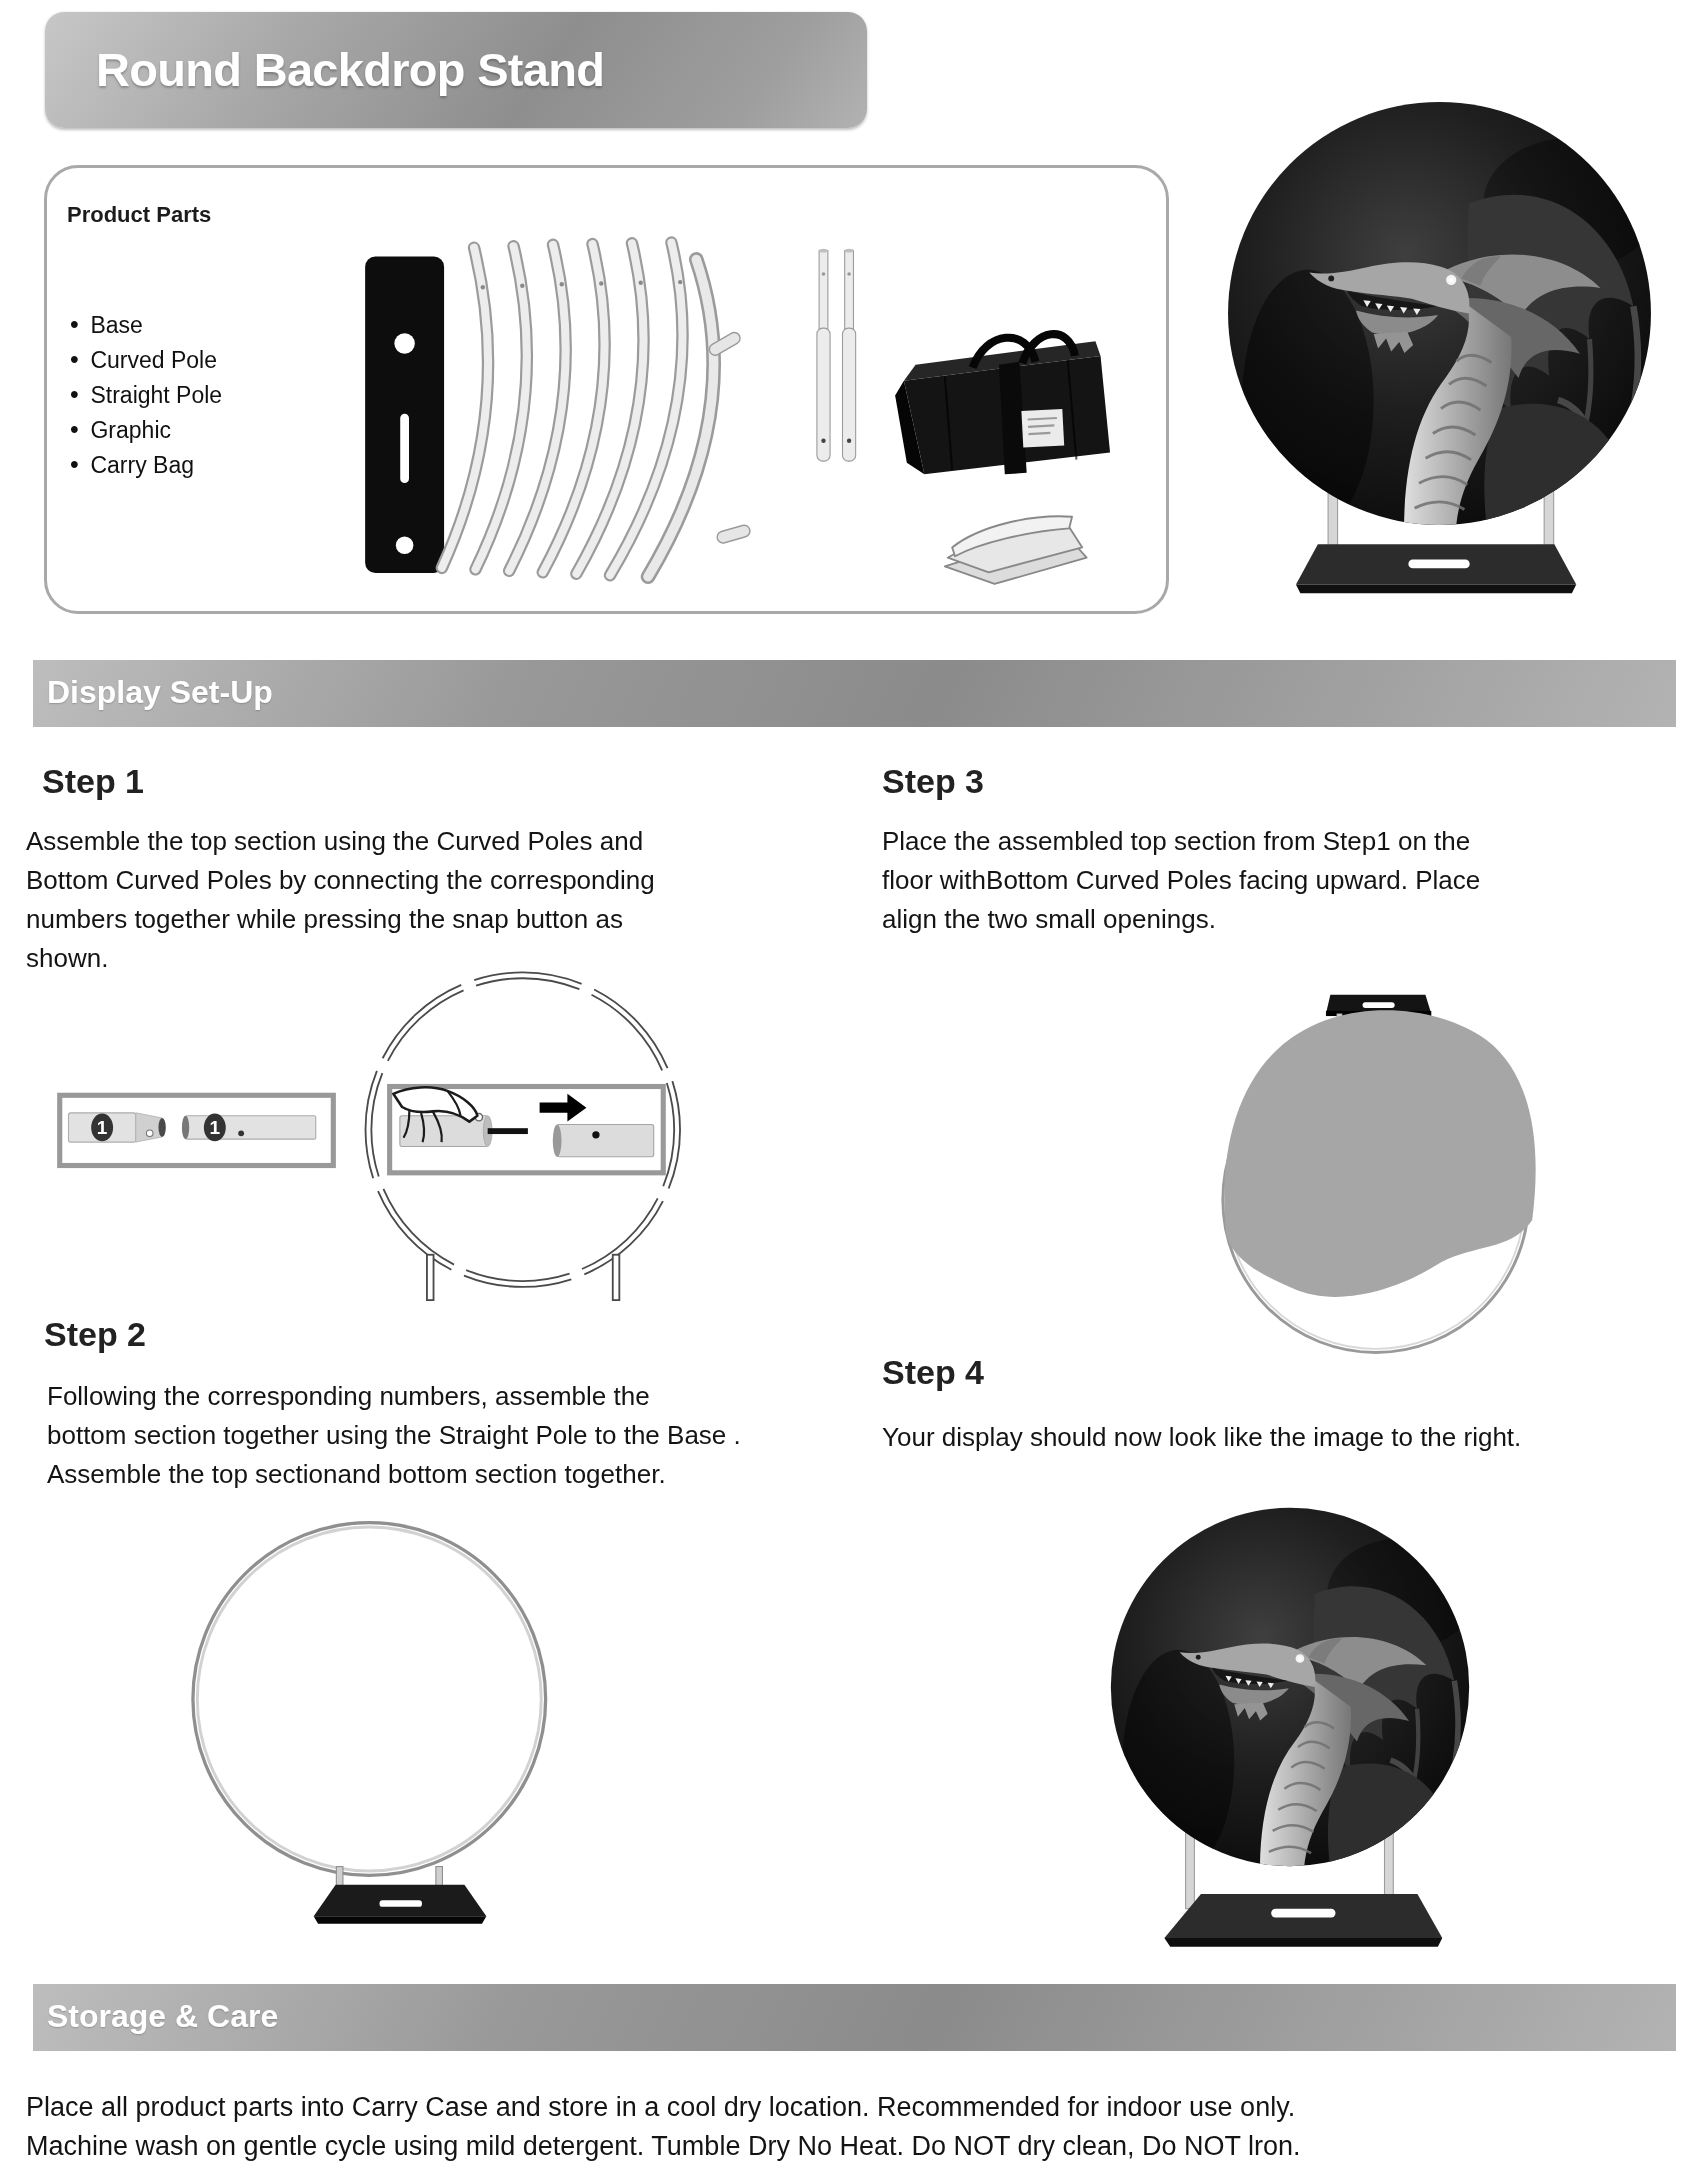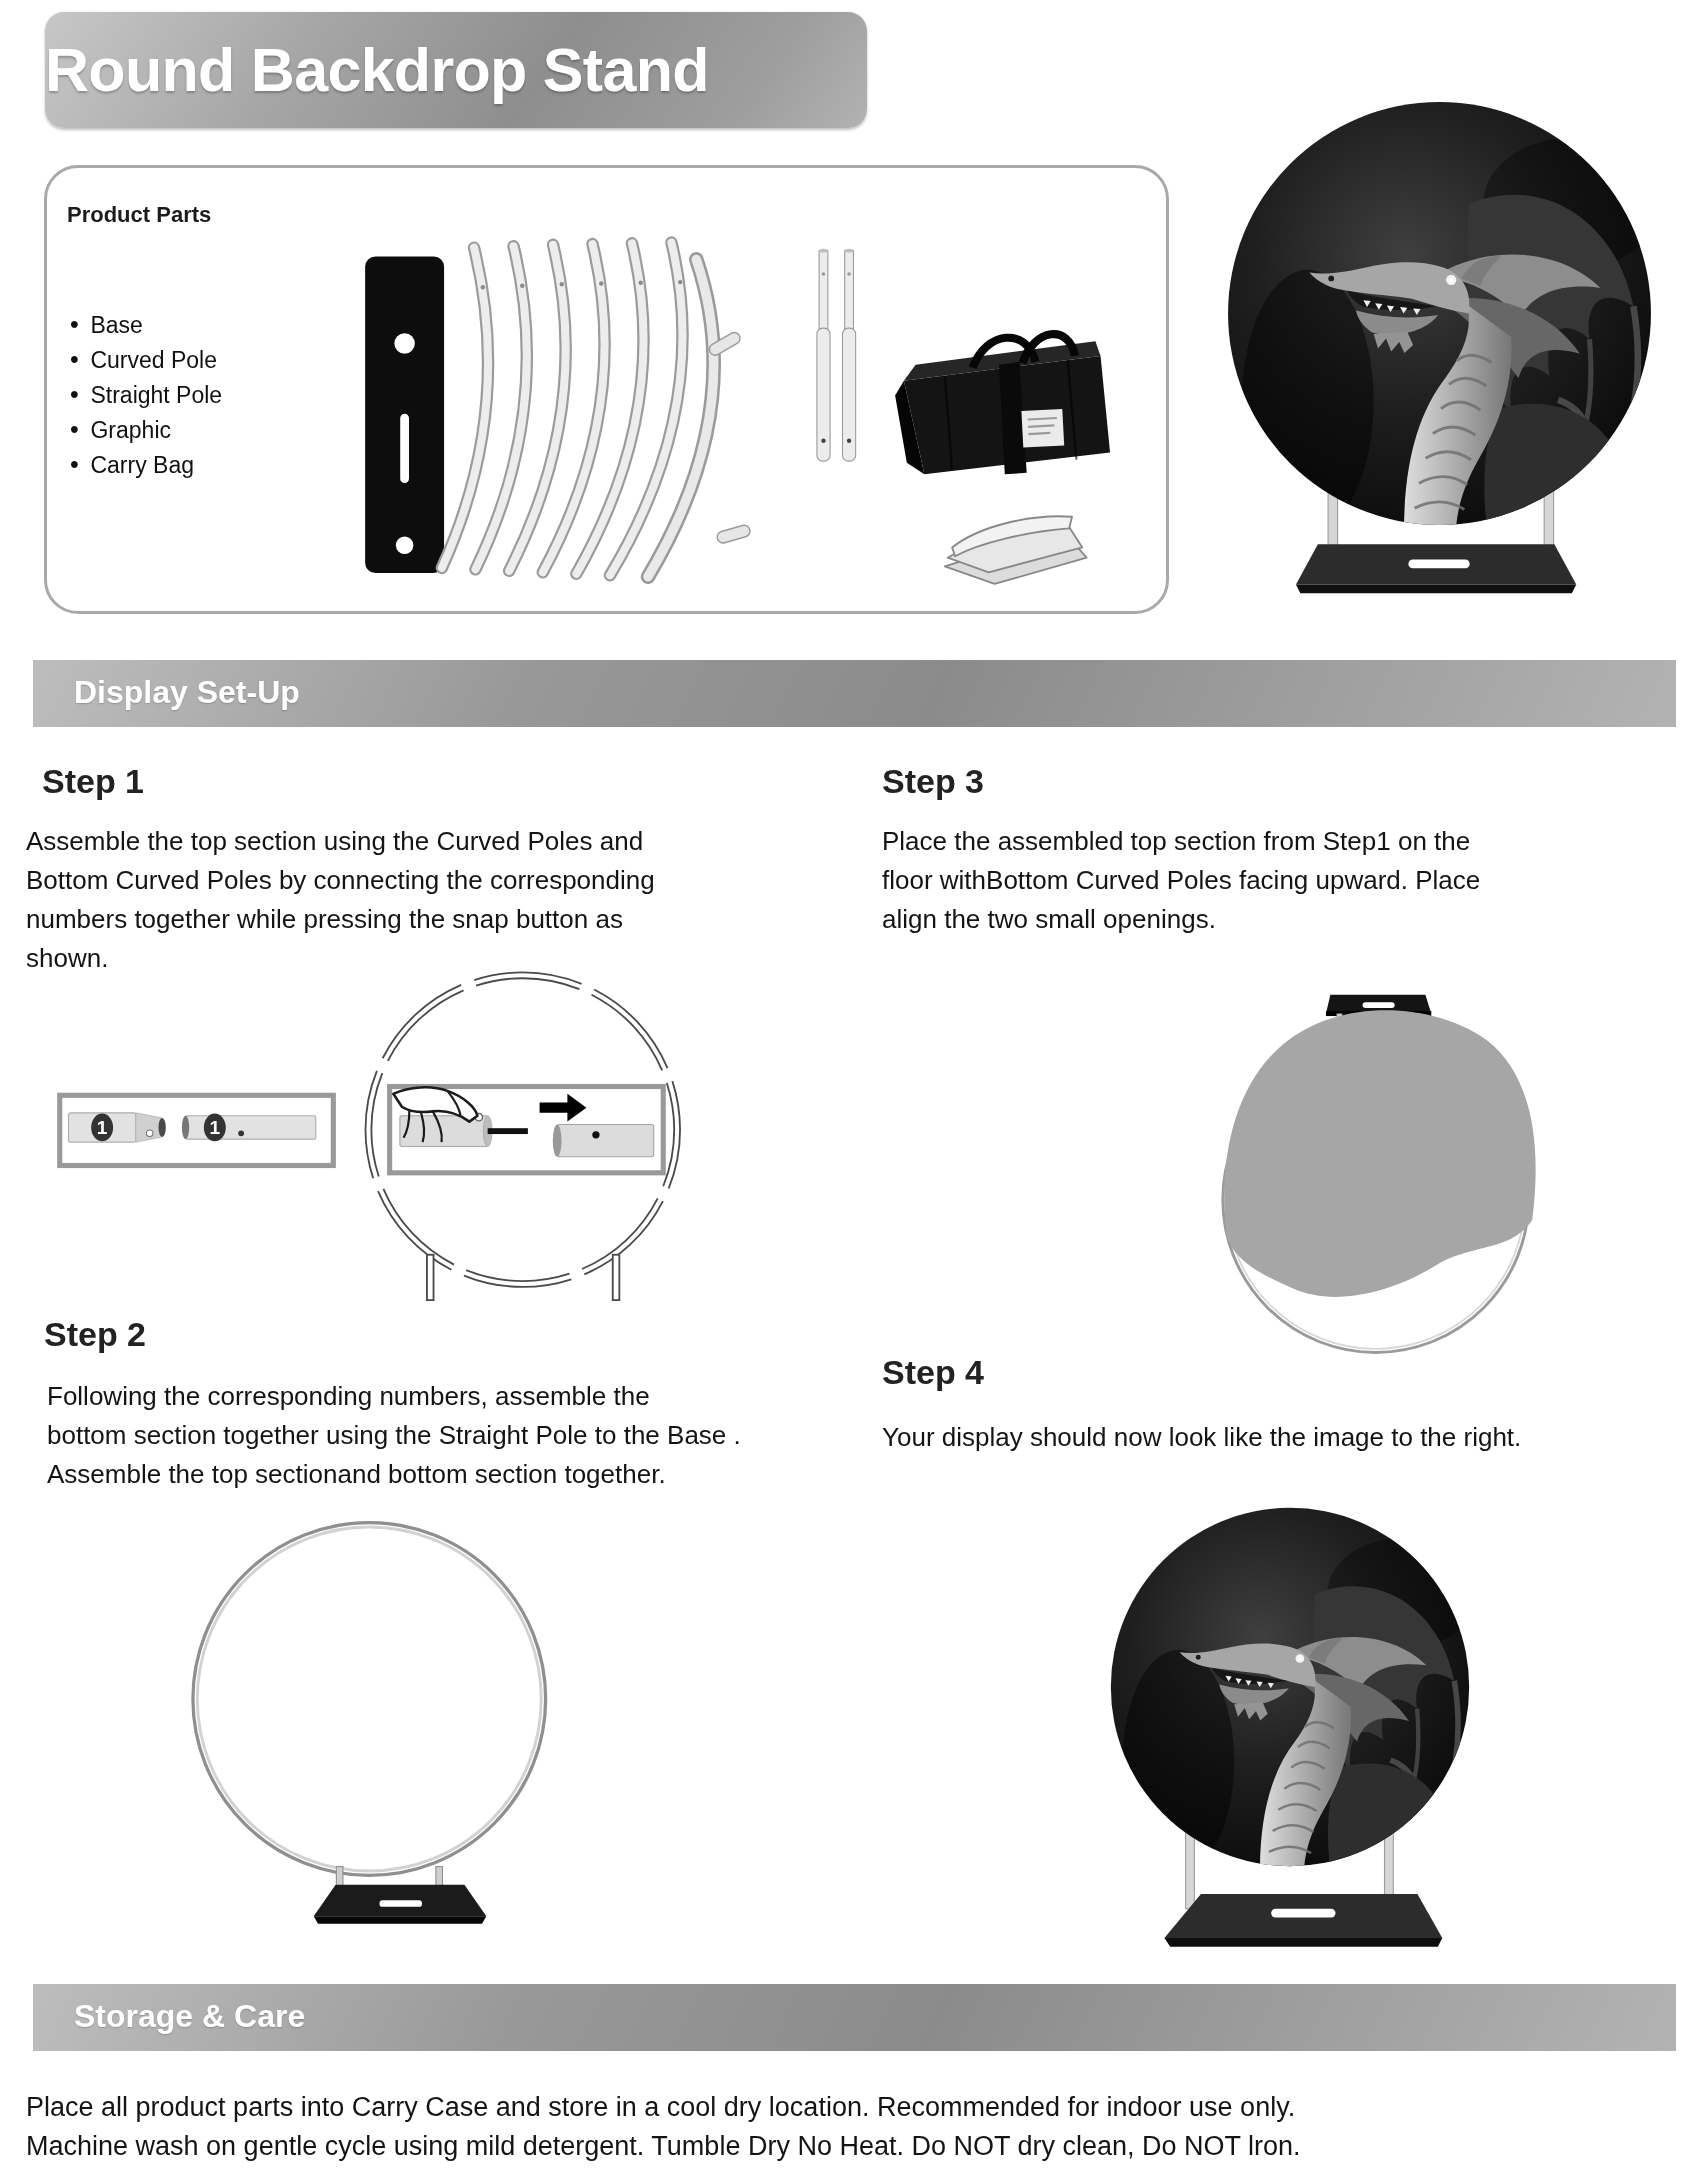--- a/index.html
+++ b/index.html
@@ -7,37 +7,37 @@
     width:1701px;height:2172px;position:relative;background:#ffffff;
     font-family:"Liberation Sans",sans-serif;color:#161616;overflow:hidden;
   }
   .abs{position:absolute;}
   .title-banner{
     left:45px;top:11.7px;width:822px;height:116px;border-radius:19px;
     background:linear-gradient(125deg,#c7c7c7 0%,#a7a7a7 30%,#8e8e8e 60%,#9e9e9e 85%,#b2b2b2 100%);
     box-shadow:0 1.5px 2.9px rgba(0,0,0,0.25);
   }
   .title-banner span{
-    display:block;line-height:116px;font-size:61px;font-weight:bold;color:#ffffff;
+    display:block;padding-left:51px;line-height:116px;font-size:47px;font-weight:bold;color:#ffffff;
     letter-spacing:-0.7px;text-shadow:0 1.5px 2.2px rgba(0,0,0,0.25);white-space:nowrap;
   }
   .parts-box{
     left:44px;top:165px;width:1125px;height:449px;background:#fff;
     border:3.7px solid #a9a9a9;border-radius:34px;box-sizing:border-box;
   }
   .parts-heading{left:67px;top:202px;font-size:22px;font-weight:bold;color:#1c1c1c;}
   .parts-list{left:70px;top:307px;margin:0;padding:0;list-style:none;}
   .parts-list li{font-size:23px;line-height:34px;color:#111;}
   .parts-list li::before{content:"\2022";margin-right:11.7px;font-size:25px;}
   .section-banner{
     left:33px;width:1643px;height:67px;box-sizing:border-box;
     background:linear-gradient(115deg,#bdbdbd 0%,#989898 30%,#8b8b8b 55%,#a5a5a5 85%,#b3b3b3 100%);
   }
   .section-banner span{
-    display:block;padding-left:41px;line-height:64px;font-size:32px;font-weight:bold;color:#fff;
+    display:block;padding-left:14px;line-height:64px;font-size:32px;font-weight:bold;color:#fff;
     text-shadow:0 0.7px 1.5px rgba(0,0,0,0.2);white-space:nowrap;
   }
   .step-h{font-size:34px;font-weight:bold;color:#222;white-space:nowrap;text-align:center;}
   .para div{font-size:26px;line-height:39px;color:#141414;white-space:nowrap;}
   .footer div{font-size:27px;line-height:39px;color:#141414;white-space:nowrap;}
   svg{position:absolute;display:block;}
   text.badge-num{font-family:"Liberation Sans",sans-serif;font-size:26px;font-weight:bold;fill:#fff;text-anchor:middle;}
 </style>
 </head>
 <body>

